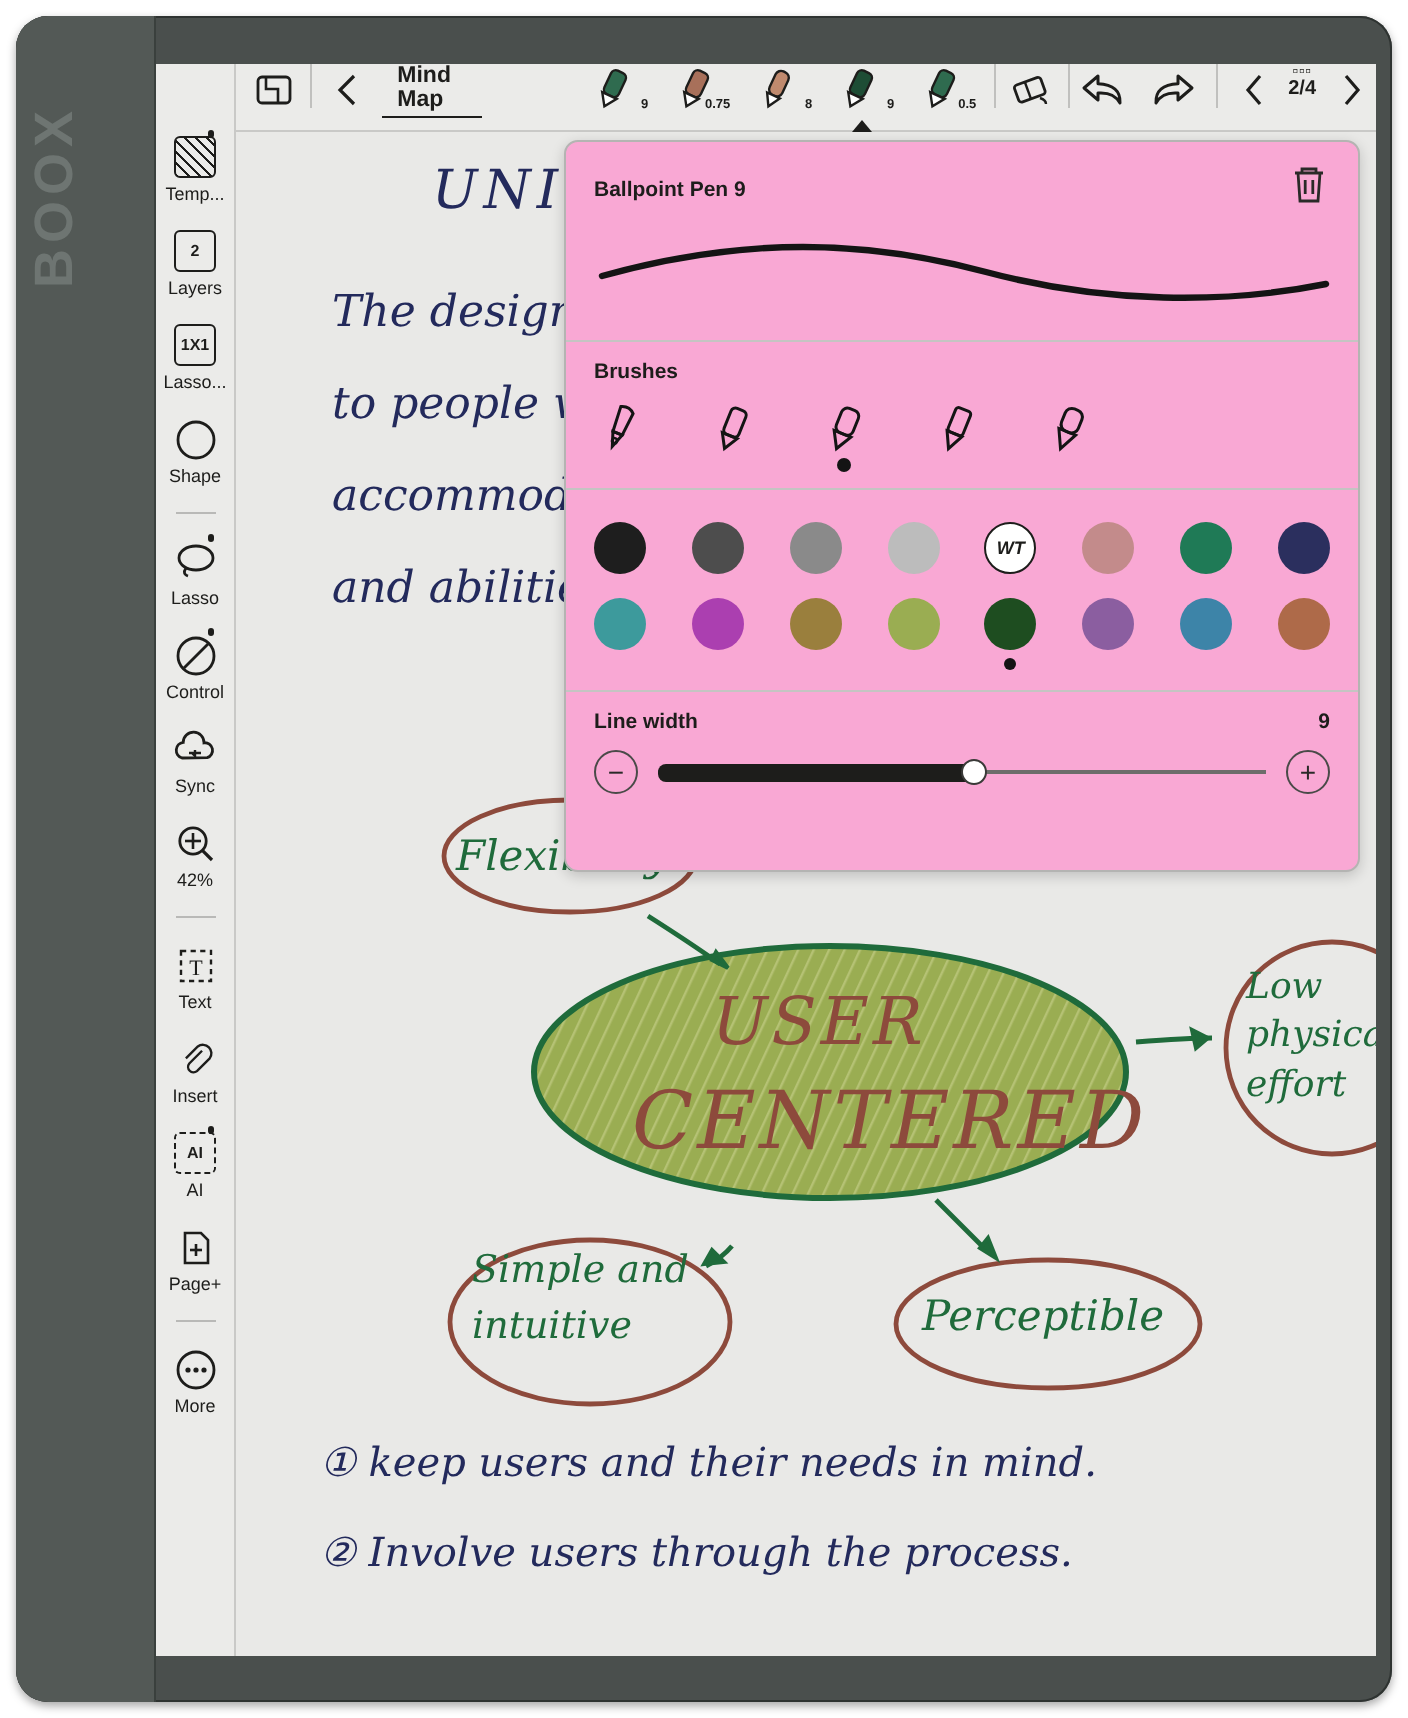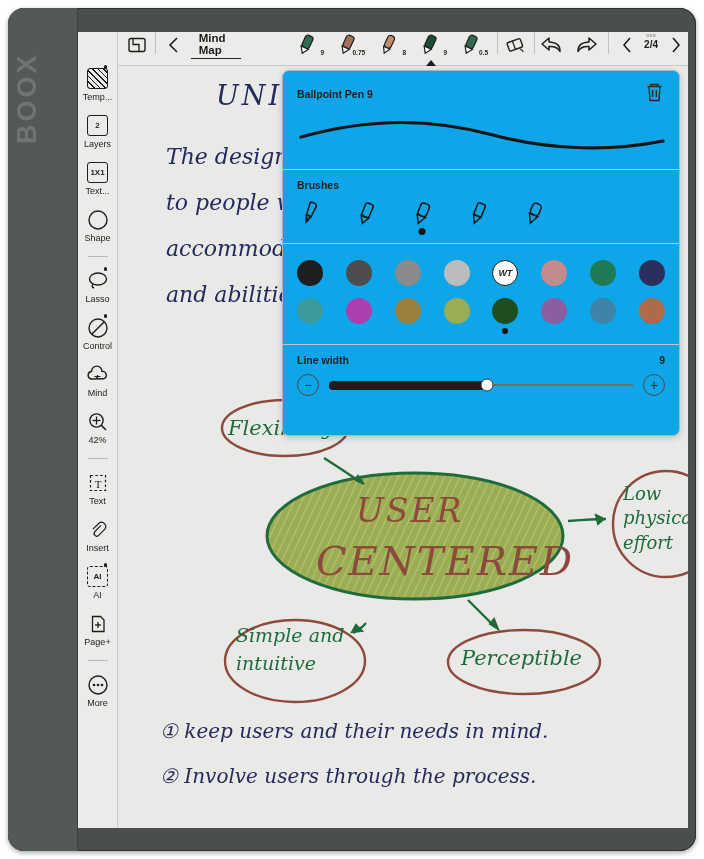--- a/index.html
+++ b/index.html
@@ -65,21 +65,21 @@
   #canvas { position:absolute; left:40px; top:34px; right:0; bottom:0;
             background:#e9e9e7; overflow:hidden; }
   .hw { position:absolute; font-family:"DejaVu Serif", serif; font-style:italic;
         white-space:nowrap; }
   .navy { color:#232a5c; }
   .grn  { color:#1f6b3b; }
   .brown{ color:#8d4a3c; }
 
   
   #panel { position:absolute; left:204px; top:38px; width:398px; height:366px;
-           background:#0ea5e9; border:1px solid #b4b4b2; border-radius:7px;
+           background:#f9a8d4; border:1px solid #b4b4b2; border-radius:7px;
            box-shadow:0 2px 7px rgba(0,0,0,.18); }
   .p-sec { padding:0 14px; }
   .p-lbl { font-size:10.5px; color:#1d1d1b; font-weight:700; }
   .p-row { display:flex; justify-content:space-between; align-items:center; }
   #p-head { padding:10px 14px 0; }
   .p-div { height:1px; background:#c4c4c2; margin:10px 0 0; }
   #stroke-preview { height:52px; position:relative; }
   .brushes { display:flex; gap:30px; padding:8px 0 4px; }
   .brush { position:relative; width:26px; height:30px; }
   .brush.sel::after { content:""; position:absolute; left:50%; bottom:-6px;
@@ -128,21 +128,21 @@
         <div class="side-ico">
           <div class="sq">2</div>
         </div>
         <div class="side-lbl">Layers</div>
       </div>
 
       <div class="side-item">
         <div class="side-ico">
           <div class="sq">1X1</div>
         </div>
-        <div class="side-lbl">Text...</div>
+        <div class="side-lbl">Lasso...</div>
       </div>
 
       <div class="side-item">
         <div class="side-ico">
           <svg width="22" height="22" viewBox="0 0 22 22">
               <circle cx="11" cy="11" r="9" fill="none" stroke="#1d1d1b" stroke-width="1.4"></circle>
             </svg>
         </div>
         <div class="side-lbl">Shape</div>
       </div>
@@ -171,21 +171,21 @@
         <div class="side-lbl">Control</div>
       </div>
 
       <div class="side-item">
         <div class="side-ico">
           <svg width="23" height="22" viewBox="0 0 23 22">
               <path d="M5 15 a4 4 0 0 1 .6-7.8 A5 5 0 0 1 16 7.4 a3.8 3.8 0 0 1 1.6 7.4 z" fill="none" stroke="#1d1d1b" stroke-width="1.4"></path>
               <path d="M8.5 12.5 h6 M11.5 11 v3 l-1.4-1.4" fill="none" stroke="#1d1d1b" stroke-width="1.2"></path>
             </svg>
         </div>
-        <div class="side-lbl">Mind</div>
+        <div class="side-lbl">Sync</div>
       </div>
 
       <div class="side-item">
         <div class="side-ico">
           <svg width="22" height="22" viewBox="0 0 22 22">
               <circle cx="9.5" cy="9.5" r="6.6" fill="none" stroke="#1d1d1b" stroke-width="1.4"></circle>
               <line x1="5.5" y1="9.5" x2="13.5" y2="9.5" stroke="#1d1d1b" stroke-width="1.3"></line>
               <line x1="9.5" y1="5.5" x2="9.5" y2="13.5" stroke="#1d1d1b" stroke-width="1.3"></line>
               <line x1="14.3" y1="14.3" x2="19" y2="19" stroke="#1d1d1b" stroke-width="1.6"></line>
             </svg>

